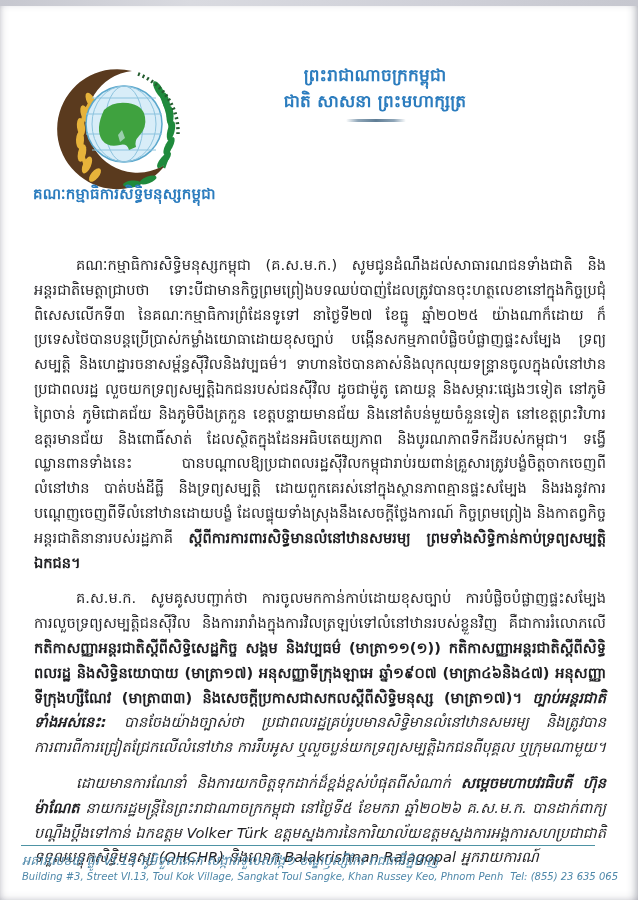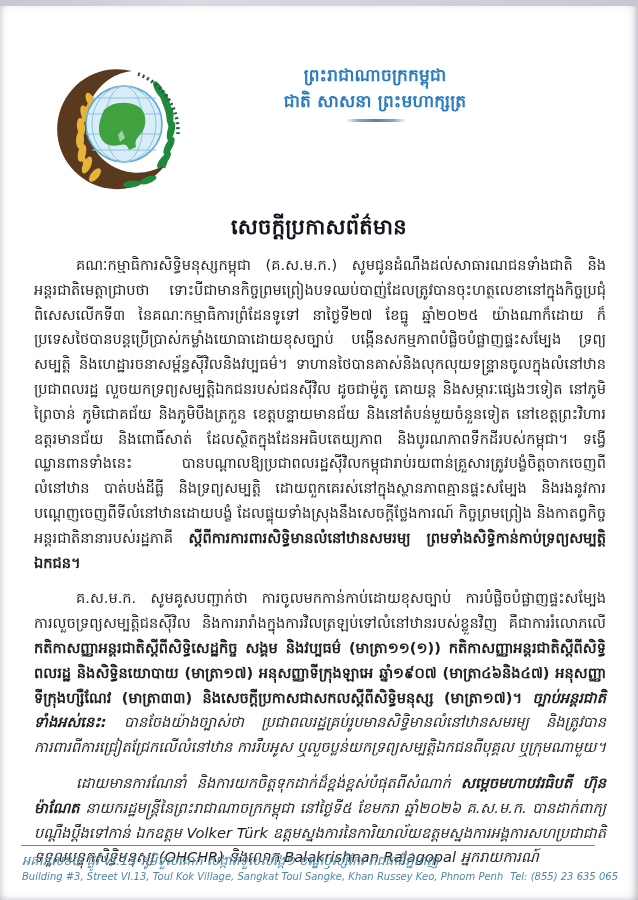--- a/index.html
+++ b/index.html
@@ -114,22 +114,22 @@
       <path d="M86,6 A62,62 0 0,1 126,66" stroke="#235c2e" stroke-width="3.5" stroke-dasharray="2,3" fill="none"></path>
     </svg>
   </div>
 
   <div class="header-text">
     <div>ព្រះរាជាណាចក្រកម្ពុជា</div>
     <div>ជាតិ សាសនា ព្រះមហាក្សត្រ</div>
   </div>
   <div class="header-ornament"></div>
 
+  <div class="org-name">គណៈកម្មាធិការសិទ្ធិមនុស្សកម្ពុជា</div>
 
-  <div class="doc-title">សេចក្តីប្រកាសព័ត៌មាន</div>
 
   <div class="body-text">
     <p><span>គណៈកម្មាធិការសិទ្ធិមនុស្សកម្ពុជា (គ.ស.ម.ក.) សូមជូនដំណឹងដល់សាធារណជនទាំងជាតិ និងអន្តរជាតិមេត្តាជ្រាបថា ទោះបីជាមានកិច្ចព្រមព្រៀងបទឈប់បាញ់ដែលត្រូវបានចុះហត្ថលេខានៅក្នុងកិច្ចប្រជុំពិសេសលើកទី៣ នៃគណៈកម្មាធិការព្រំដែនទូទៅ នាថ្ងៃទី២៧ ខែធ្នូ ឆ្នាំ២០២៥ យ៉ាងណាក៏ដោយ ក៏ប្រទេសថៃបានបន្តប្រើប្រាស់កម្លាំងយោធាដោយខុសច្បាប់ បង្កើនសកម្មភាពបំផ្លិចបំផ្លាញផ្ទះសម្បែង ទ្រព្យសម្បត្តិ និងហេដ្ឋារចនាសម្ព័ន្ធស៊ីវិលនិងវប្បធម៌។ ទាហានថៃបានគាស់និងលុកលុយទន្ទ្រានចូលក្នុងលំនៅឋានប្រជាពលរដ្ឋ លួចយកទ្រព្យសម្បត្តិឯកជនរបស់ជនស៊ីវិល ដូចជាម៉ូតូ គោយន្ត និងសម្ភារៈផ្សេងៗទៀត នៅភូមិព្រៃចាន់ ភូមិជោគជ័យ និងភូមិបឹងត្រកួន ខេត្តបន្ទាយមានជ័យ និងនៅតំបន់មួយចំនួនទៀត នៅខេត្តព្រះវិហារ ឧត្តរមានជ័យ និងពោធិ៍សាត់ ដែលស្ថិតក្នុងដែនអធិបតេយ្យភាព និងបូរណភាពទឹកដីរបស់កម្ពុជា។ ទង្វើឈ្លានពានទាំងនេះ បានបណ្តាលឱ្យប្រជាពលរដ្ឋស៊ីវិលកម្ពុជារាប់រយពាន់គ្រួសារត្រូវបង្ខំចិត្តចាកចេញពីលំនៅឋាន បាត់បង់ដីធ្លី និងទ្រព្យសម្បត្តិ ដោយពួកគេរស់នៅក្នុងស្ថានភាពគ្មានផ្ទះសម្បែង និងរងនូវការបណ្ដេញចេញពីទីលំនៅឋានដោយបង្ខំ ដែលផ្ទុយទាំងស្រុងនឹងសេចក្ដីថ្លែងការណ៍ កិច្ចព្រមព្រៀង និងកាតព្វកិច្ចអន្តរជាតិនានារបស់រដ្ឋភាគី </span><span class="b">ស្ដីពីការការពារសិទ្ធិមានលំនៅឋានសមរម្យ ព្រមទាំងសិទ្ធិកាន់កាប់ទ្រព្យសម្បត្តិឯកជន។</span></p>
     <p><span>គ.ស.ម.ក. សូមគូសបញ្ជាក់ថា ការចូលមកកាន់កាប់ដោយខុសច្បាប់ ការបំផ្លិចបំផ្លាញផ្ទះសម្បែង ការលួចទ្រព្យសម្បត្តិជនស៊ីវិល និងការរារាំងក្នុងការវិលត្រឡប់ទៅលំនៅឋានរបស់ខ្លួនវិញ គឺជាការរំលោភលើ </span><span class="b">កតិកាសញ្ញាអន្តរជាតិស្ដីពីសិទ្ធិសេដ្ឋកិច្ច សង្គម និងវប្បធម៌ (មាត្រា១១(១)) កតិកាសញ្ញាអន្តរជាតិស្ដីពីសិទ្ធិពលរដ្ឋ និងសិទ្ធិនយោបាយ (មាត្រា១៧) អនុសញ្ញាទីក្រុងឡាអេ ឆ្នាំ១៩០៧ (មាត្រា៤៦និង៤៧) អនុសញ្ញាទីក្រុងហ្សឺណែវ (មាត្រា៣៣) និងសេចក្ដីប្រកាសជាសកលស្ដីពីសិទ្ធិមនុស្ស (មាត្រា១៧)។ </span><span class="bi">ច្បាប់អន្តរជាតិទាំងអស់នេះ: </span><span class="i">បានចែងយ៉ាងច្បាស់ថា ប្រជាពលរដ្ឋគ្រប់រូបមានសិទ្ធិមានលំនៅឋានសមរម្យ និងត្រូវបានការពារពីការជ្រៀតជ្រែកលើលំនៅឋាន ការរឹបអូស ឬលួចប្លន់យកទ្រព្យសម្បត្តិឯកជនពីបុគ្គល ឬក្រុមណាមួយ។</span></p>
     <p><span class="i">ដោយមានការណែនាំ និងការយកចិត្តទុកដាក់ដ៏ខ្ពង់ខ្ពស់បំផុតពីសំណាក់ </span><span class="bi">សម្តេចមហាបវរធិបតី ហ៊ុន ម៉ាណែត </span><span class="i">នាយករដ្ឋមន្ត្រីនៃព្រះរាជាណាចក្រកម្ពុជា នៅថ្ងៃទី៥ ខែមករា ឆ្នាំ២០២៦ គ.ស.ម.ក. បានដាក់ពាក្យបណ្ដឹងប្ដឹងទៅកាន់ ឯកឧត្តម Volker Türk ឧត្តមស្នងការនៃការិយាល័យឧត្តមស្នងការអង្គការសហប្រជាជាតិទទួលបន្ទុកសិទ្ធិមនុស្ស (OHCHR) និងលោក Balakrishnan Rajagopal អ្នករាយការណ៍</span></p>
   </div>
 
   <div class="footer-rule"></div>
   <div class="footer-km">អគារលេខ៣ ផ្លូវ VI.13 ភូមិទួលគោក សង្កាត់ទួលសង្កែ១ ខណ្ឌឫស្សីកែវ រាជធានីភ្នំពេញ</div>
   <div class="footer-en-row">

